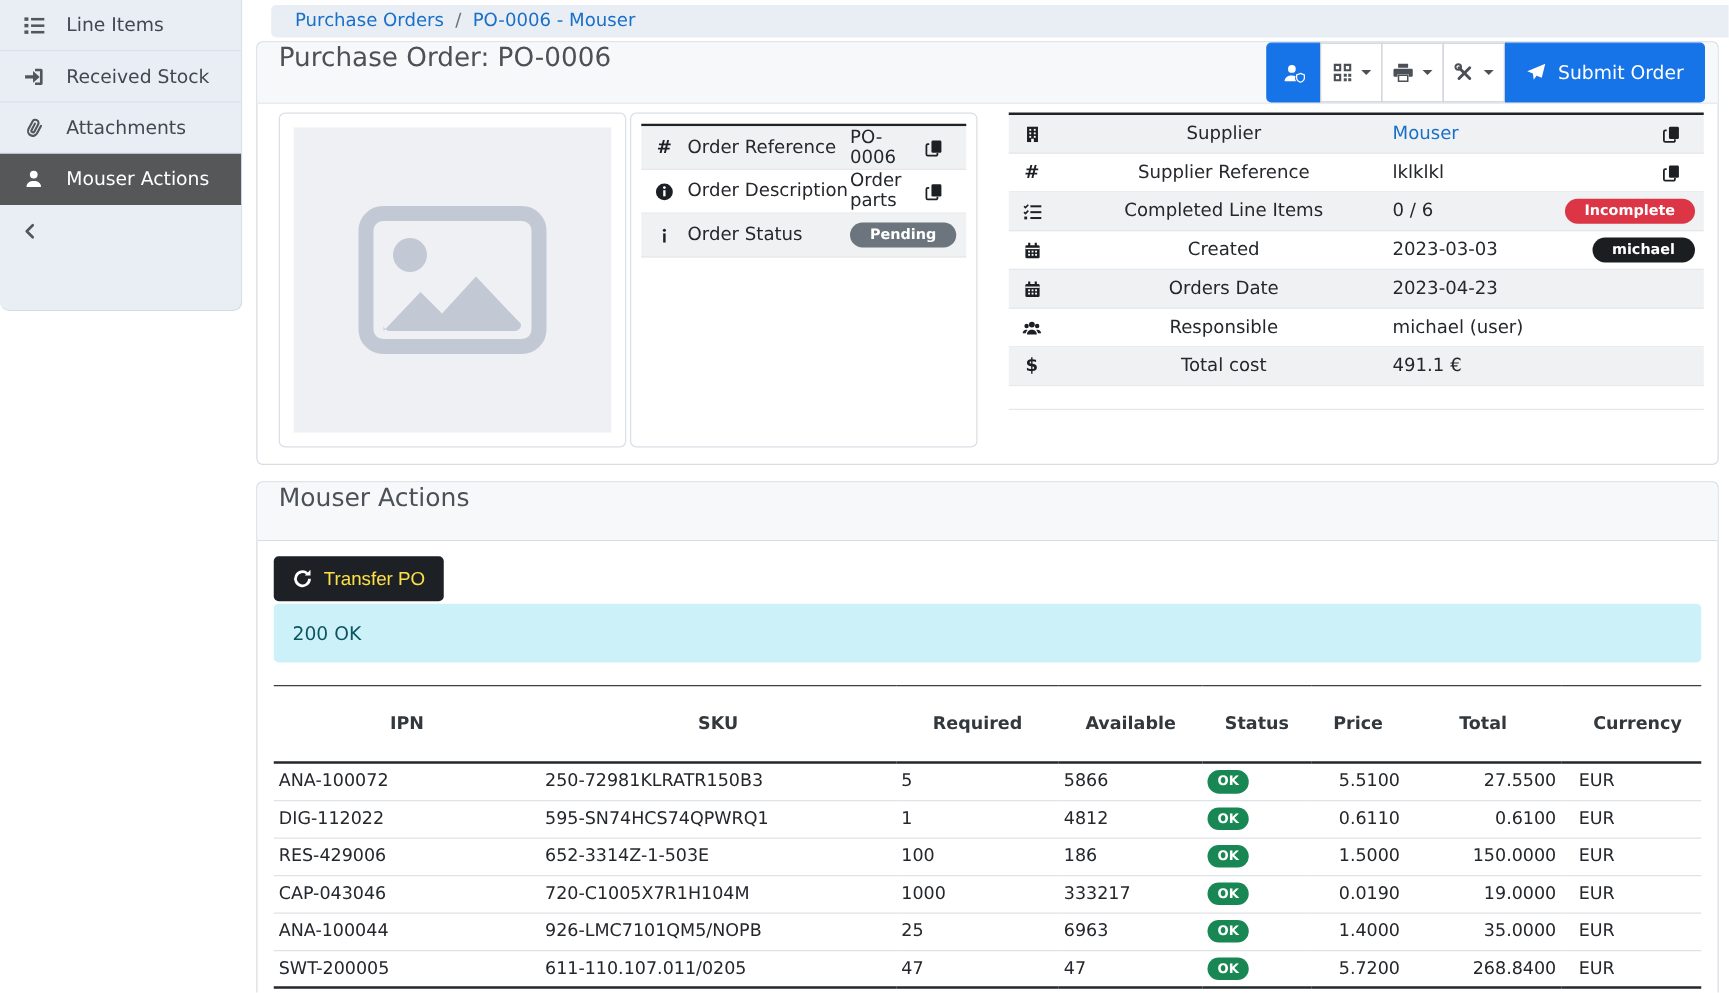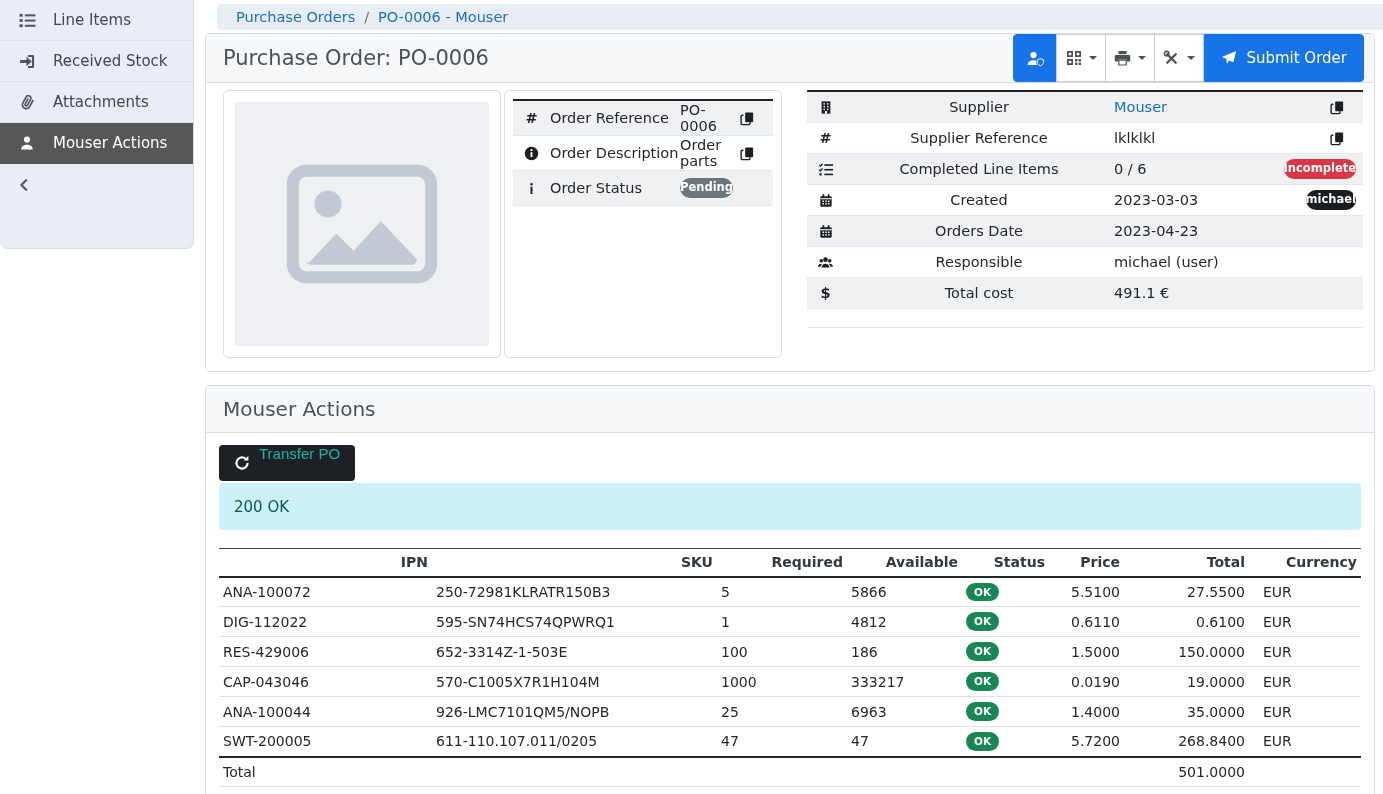--- a/index.html
+++ b/index.html
@@ -35,21 +35,21 @@
   }
   a.bc-link { color:#1a70c8; text-decoration:none; cursor:pointer; }
   .bc-sep { color:#6b7178; }
 
   
   .card { position:absolute; background:#fff; border:1px solid #d8dde3; border-radius:5px; }
   #main-card  { left:205px; top:33px;  width:1170px; height:339px; }
   #mouser-card{ left:205px; top:385px; width:1170px; height:420px; }
   .card-header {
     height:49px; background:#f7f8fa; border-bottom:1px solid #d8dde3;
-    border-radius:5px 5px 0 0; display:flex; align-items:center;
+    border-radius:5px 5px 0 0; display:flex; align-items:flex-start;
     justify-content:space-between; padding:0 10px 0 17px;
   }
   .card-title { font-size:21px; color:#4b5157; }
   #mouser-card .card-header { height:47px; }
   #mouser-card .card-title { font-size:20px; }
 
   
   .actions { display:flex; align-items:stretch; height:48px; }
   .btn {
     display:flex; align-items:center; justify-content:center;
@@ -82,42 +82,42 @@
   #left-info .dlabel { width:130px; }
   #right-info { position:absolute; left:601px; top:56px; width:556px; }
   #right-info .drow { height:31px; }
   #right-info .dlabel { width:270px;text-align:center; }
   #right-info .drow.empty { height:19px; background:#fff; }
   a.val-link { color:#1a70c8; text-decoration:none; cursor:pointer; }
 
   
   .badge {
     display:inline-block; border-radius:10px; color:#fff;
-    font-size:11.5px; font-weight:bold; padding:3px 0; line-height:1.2;
+    font-size:11.5px; font-weight:bold; padding:3px 16px; line-height:1.2;
   }
   .badge-gray { background:#6c757d; }
   .badge-red  { background:#dc3545; }
   .badge-dark { background:#1b1e21; }
   .badge-green{ background:#198754; font-size:10.5px; padding:3px 8px; }
   .drow .badge { margin-right:7px; }
 
   
   .m-body { padding:12px 13px 0; }
   .btn-transfer {
-    background:#1d2125; color:#14b8a6; border:none; border-radius:4px;
-    height:36px; display:inline-flex; gap:9px;
+    background:#1d2125; color:#fde047; border:none; border-radius:4px;
+    height:36px; display:inline-flex; align-items:center; gap:9px;
     padding:0 15px; font-size:15px; cursor:pointer;
   }
   .alert-info {
     margin-top:2px; background:#cdf1f9; color:#0b5460; border-radius:4px;
     height:47px; display:flex; align-items:center; padding-left:15px; font-size:15px;
   }
   table.m-table { width:100%; border-collapse:collapse; margin-top:18px; font-size:14px; }
   .m-table th {
-    text-align:right; font-weight:600; color:#33383d; padding:5px 4px;
+    text-align:center; font-weight:600; color:#33383d; padding:22px 4px;
     border-top:1px solid #3a3f44; border-bottom:2px solid #24282c; height:28px;
   }
   .m-table td { padding:5px 4px; border-bottom:1px solid #dfe2e6; height:30px; }
   .num { text-align:right; }
   .m-table tr.total-row td { border-top:2px solid #24282c; }
 </style>
 </head>
 <body>
 
 <nav class="sidebar">
@@ -475,21 +475,21 @@
           <td>652-3314Z-1-503E</td>
           <td>100</td>
           <td>186</td>
           <td><span class="badge badge-green">OK</span></td>
           <td class="num">1.5000</td>
           <td class="num">150.0000</td>
           <td style="padding-left:14px;">EUR</td>
         </tr>
         <tr>
           <td>CAP-043046</td>
-          <td>570-C1005X7R1H104M</td>
+          <td>720-C1005X7R1H104M</td>
           <td>1000</td>
           <td>333217</td>
           <td><span class="badge badge-green">OK</span></td>
           <td class="num">0.0190</td>
           <td class="num">19.0000</td>
           <td style="padding-left:14px;">EUR</td>
         </tr>
         <tr>
           <td>ANA-100044</td>
           <td>926-LMC7101QM5/NOPB</td>

